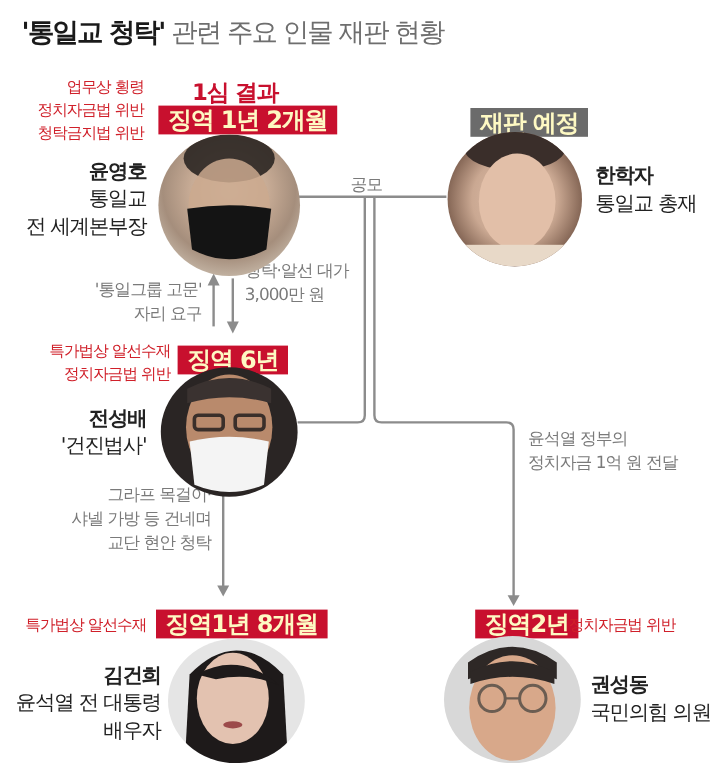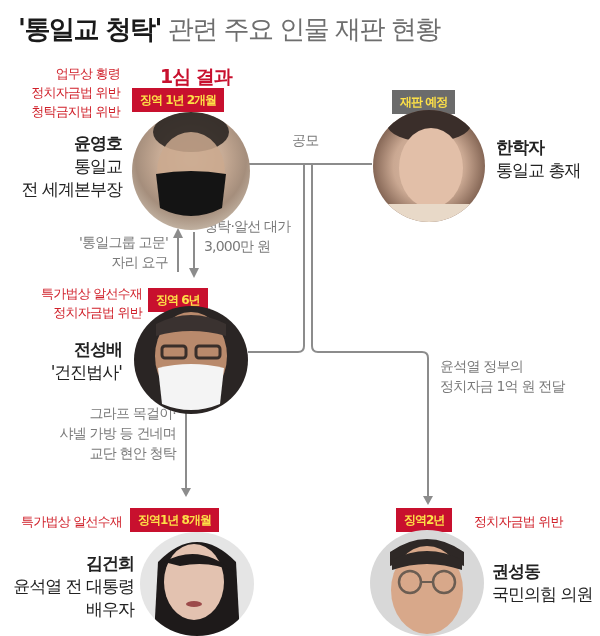--- a/index.html
+++ b/index.html
@@ -1,27 +1,27 @@
 <!DOCTYPE html>
 <html><head>
   <meta charset="utf-8">
   <style>
     html, body { margin: 0; padding: 0; background: #ffffff; }
     body { width: 600px; height: 636px; position: relative; overflow: hidden;
            font-family: "DejaVu Sans", "Liberation Sans", sans-serif; }
     .abs { position: absolute; }
-    .title { left: 18px; top: 12px; font-size: 26px; letter-spacing: -1.5px; white-space: nowrap; }
+    .title { left: 18px; top: 12px; font-size: 22px; letter-spacing: -1.5px; white-space: nowrap; }
     .title .bold { font-weight: bold; color: #1a1a1a; }
     .title .light { color: #6e6e6e; font-weight: normal; }
     .red-text { color: #d0202a; font-size: 13px; line-height: 19px; letter-spacing: -0.8px; white-space: nowrap; }
     .gray-text { color: #7a7a7a; font-size: 14px; line-height: 20px; letter-spacing: -0.8px; white-space: nowrap; }
     .name-block { color: #222; font-size: 17px; line-height: 23px; letter-spacing: -1px; white-space: nowrap; }
     .name-block .nm { font-weight: bold; }
     .right { text-align: right; }
-    .badge { background: #c8102e; color: #fde047; font-weight: bold; font-size: 12px;
+    .badge { background: #c8102e; color: #fef9c3; font-weight: bold; font-size: 20px;
              line-height: 24px; height: 24px; padding: 0 8px; letter-spacing: -1px; white-space: nowrap; }
     .badge.gray { background: #6b6b6b; }
     .circle { border-radius: 50%; overflow: hidden; }
     svg { display: block; }
   </style>
 </head>
 <body>
 
 <div class="abs title">
   <span class="bold">'통일교 청탁'</span>
@@ -44,21 +44,21 @@
     <path d="M 194 232 L 194 272"></path>
   </g>
   <g fill="#8c8c8c">
     <polygon points="173,238 178,228 183,238"></polygon>
     <polygon points="189,268 194,278 199,268"></polygon>
     <polygon points="181,488 186,497 191,488"></polygon>
     <polygon points="423,496 428,505 433,496"></polygon>
   </g>
 </svg>
 
-<div class="abs gray-text" style="left:292px;top:130px;text-align:center;">공모</div>
+<div class="abs gray-text" style="left:292px;top:144px;text-align:center;">공모</div>
 
 <div class="abs gray-text right" style="left:40px;top:232px;width:128px;">
   <div>'통일그룹 고문'</div>
   <div>자리 요구</div>
 </div>
 <div class="abs gray-text" style="left:204px;top:216px;">
   <div>청탁·알선 대가</div>
   <div>3,000만 원</div>
 </div>
 

